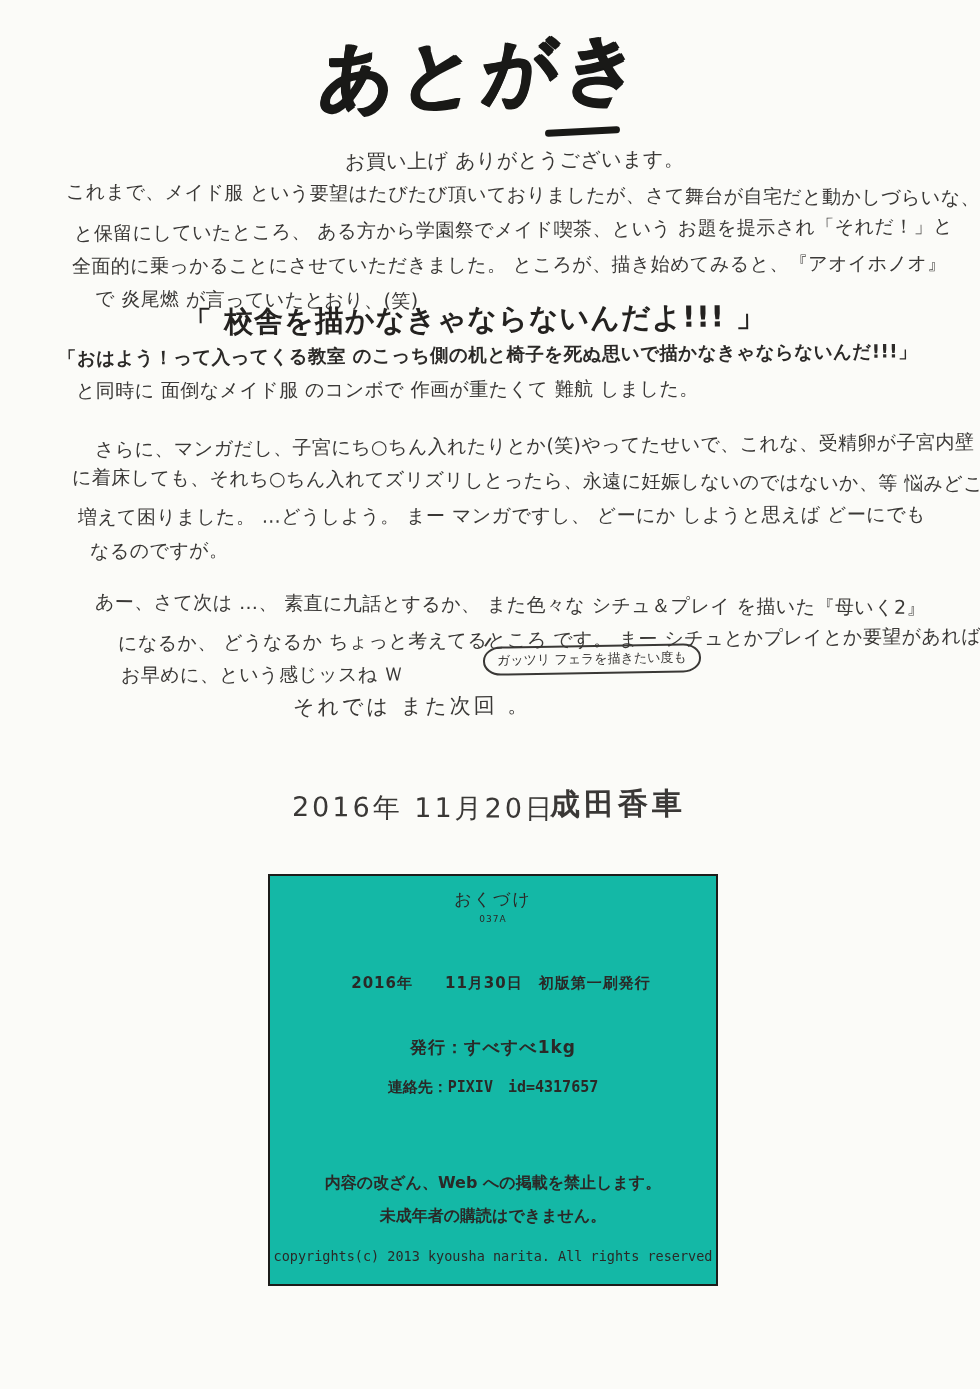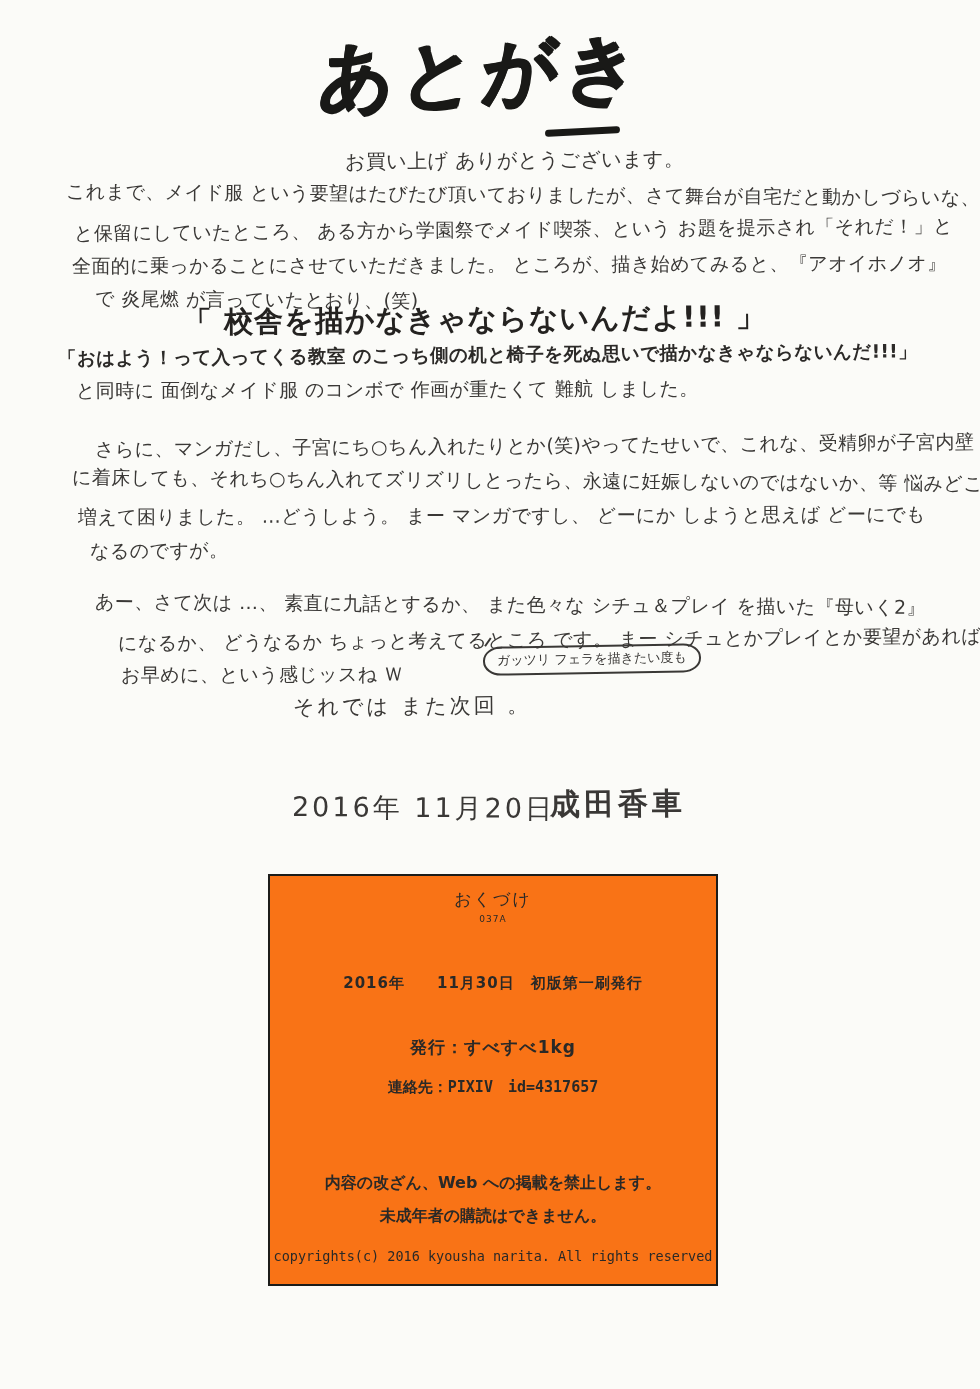--- a/index.html
+++ b/index.html
@@ -50,28 +50,28 @@
     transform:rotate(-1deg);
     color:#3a3836;background:transparent;
   }
   .bubble-tail{
     position:absolute;left:486px;top:640px;width:10px;height:10px;
     border-left:2px solid #3a3836;transform:rotate(35deg);
   }
   
   .colophon{
     position:absolute;left:268px;top:874px;width:446px;height:408px;
-    border:2px solid #1c1c1a;background:#f97316;
+    border:2px solid #1c1c1a;background:#14b8a6;
     text-align:center;color:#2a2927;
   }
   .colophon .c-line{position:absolute;left:0;width:100%;white-space:nowrap;}
   .c-heading{top:12px;font-size:17px;letter-spacing:2px;}
   .c-code{top:38px;font-size:9px;letter-spacing:1px;}
   .c-book{top:58px;font-size:17px;font-weight:700;letter-spacing:1px;}
-  .c-edition{top:98px;font-size:15px;font-weight:700;letter-spacing:1px;}
+  .c-edition{top:98px;font-size:15px;font-weight:700;letter-spacing:1px;margin-left:8px;}
   .c-pub{top:160px;font-size:17px;font-weight:700;letter-spacing:1px;}
   .c-contact{top:192px;font-size:15px;font-weight:700;font-family:"DejaVu Sans Mono","DejaVu Sans",monospace;margin-top:10px;}
   .c-printer{top:222px;font-size:17px;font-weight:700;letter-spacing:1px;}
   .c-n1{top:264px;font-size:16px;font-weight:700;}
   .c-n2{top:297px;font-size:16px;font-weight:700;}
   .c-n3{top:330px;font-size:16px;font-weight:700;}
   .c-copy{top:372px;font-size:13.5px;font-family:"DejaVu Sans Mono",monospace;letter-spacing:0;}
 </style>
 </head>
 <body>
@@ -110,16 +110,16 @@
   <div class="hand signature t1" style="left:550px;top:784px;">成田香車</div>
 
   <div class="colophon">
     <div class="c-line c-heading">おくづけ</div>
     <div class="c-line c-code">037A</div>
     <div class="c-line c-edition">2016年　　11月30日　初版第一刷発行</div>
     <div class="c-line c-pub">発行：すべすべ1kg</div>
     <div class="c-line c-contact">連絡先：PIXIV　id=4317657</div>
     <div class="c-line c-n3">未成年者の購読はできません。</div>
     <div class="c-line c-n2">内容の改ざん、Web への掲載を禁止します。</div>
-    <div class="c-line c-copy">copyrights(c) 2016  kyousha narita. All rights reserved</div>
+    <div class="c-line c-copy">copyrights(c) 2013  kyousha narita. All rights reserved</div>
   </div>
 
 </div>
 
 </body></html>

